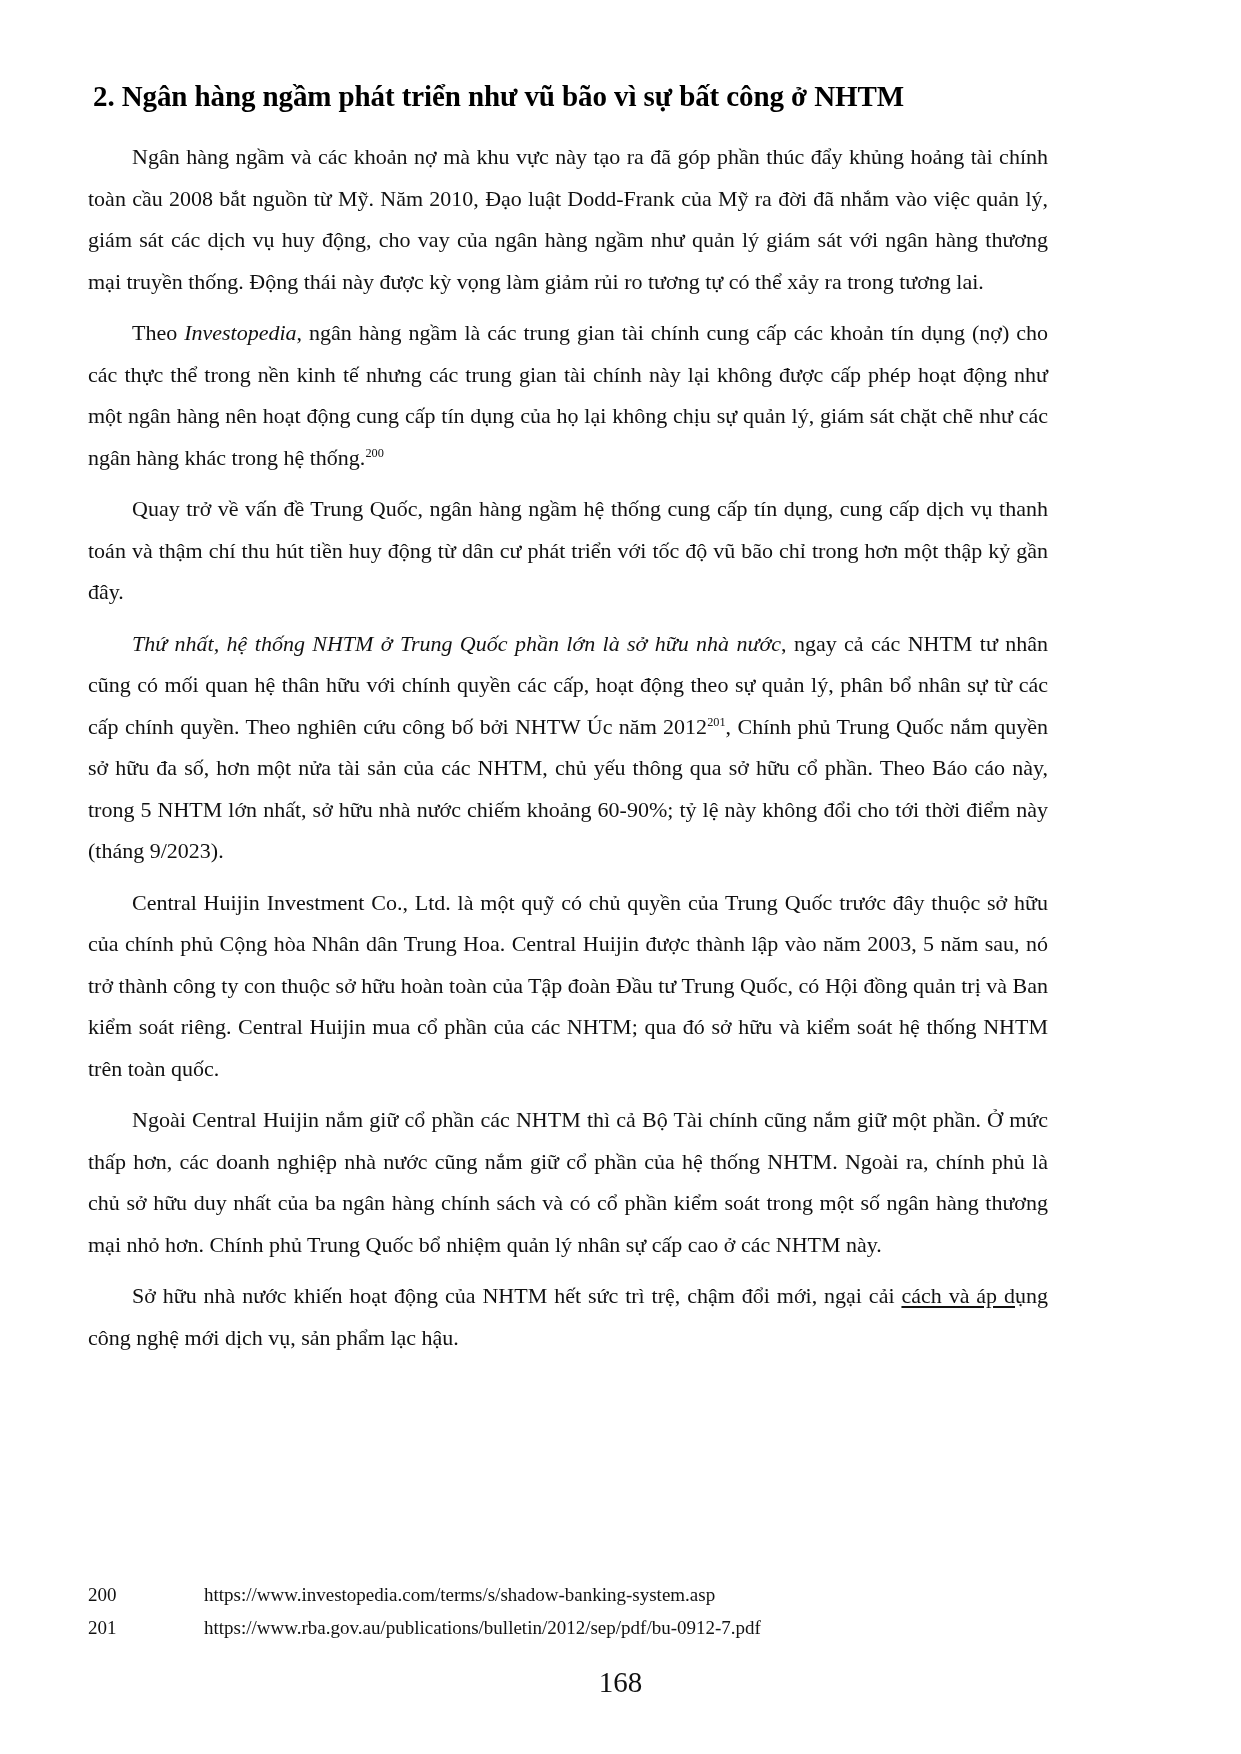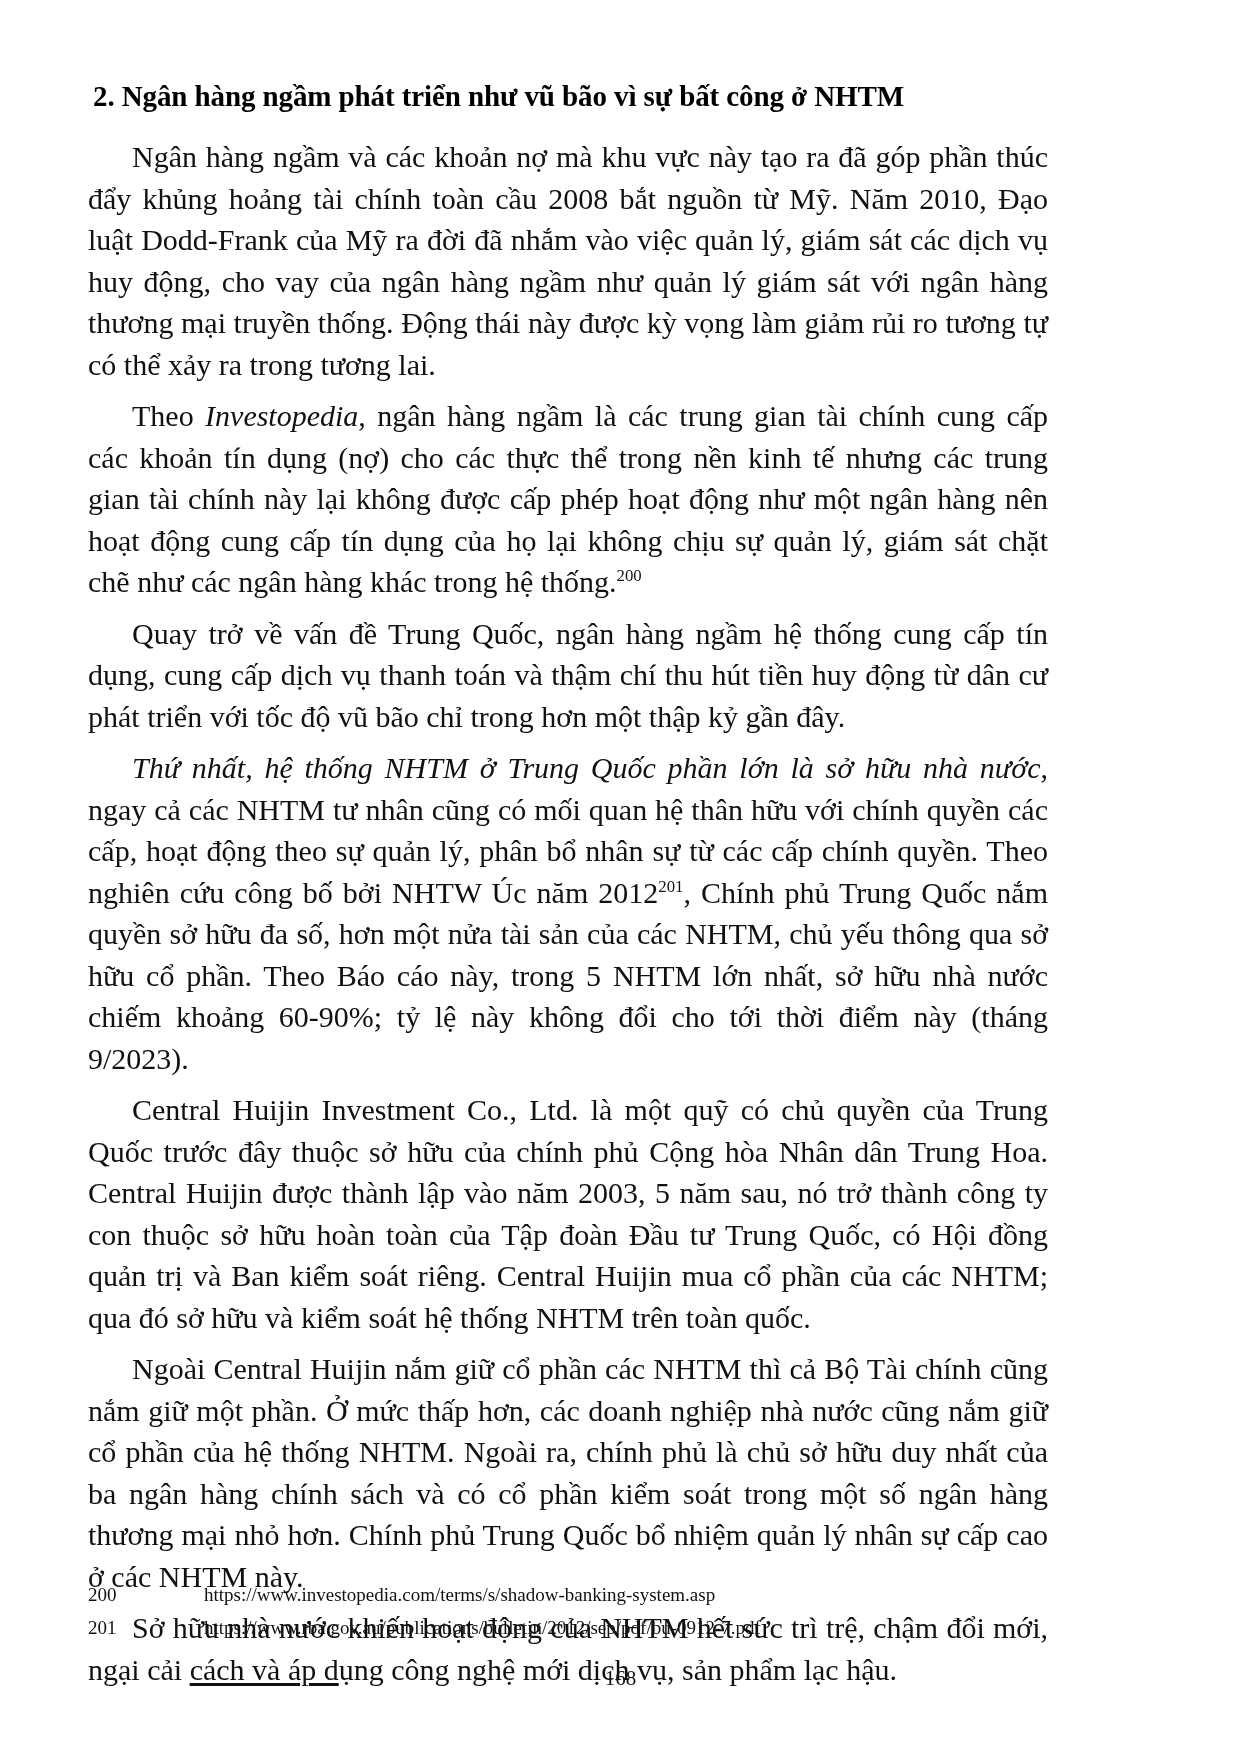--- a/index.html
+++ b/index.html
@@ -36,21 +36,21 @@
     font-size: 29px;
     font-weight: bold;
     line-height: 1.25;
     margin: 0 0 22px 0;
     padding-left: 5px;
     letter-spacing: -0.1px;
     color: #000;
   }
 
   p.body-para {
-    font-size: 30px;
+    font-size: 22px;
     line-height: 41.5px;
     margin: 0 0 10px 0;
     text-align: justify;
     text-justify: inter-word;
     text-indent: 44px;
     hyphens: none;
     color: #111;
   }
 
   p.body-para:last-of-type {
@@ -97,21 +97,21 @@
     word-break: break-all;
     margin-left: 38px;
   }
 
   .page-number {
     position: absolute;
     left: 0;
     top: 1666px;
     width: 1241px;
     text-align: center;
-    font-size: 21px;
+    font-size: 29px;
     color: #111;
   }
 </style>
 </head>
 <body>
 
 <div class="page">
 
   <div class="content">
 

